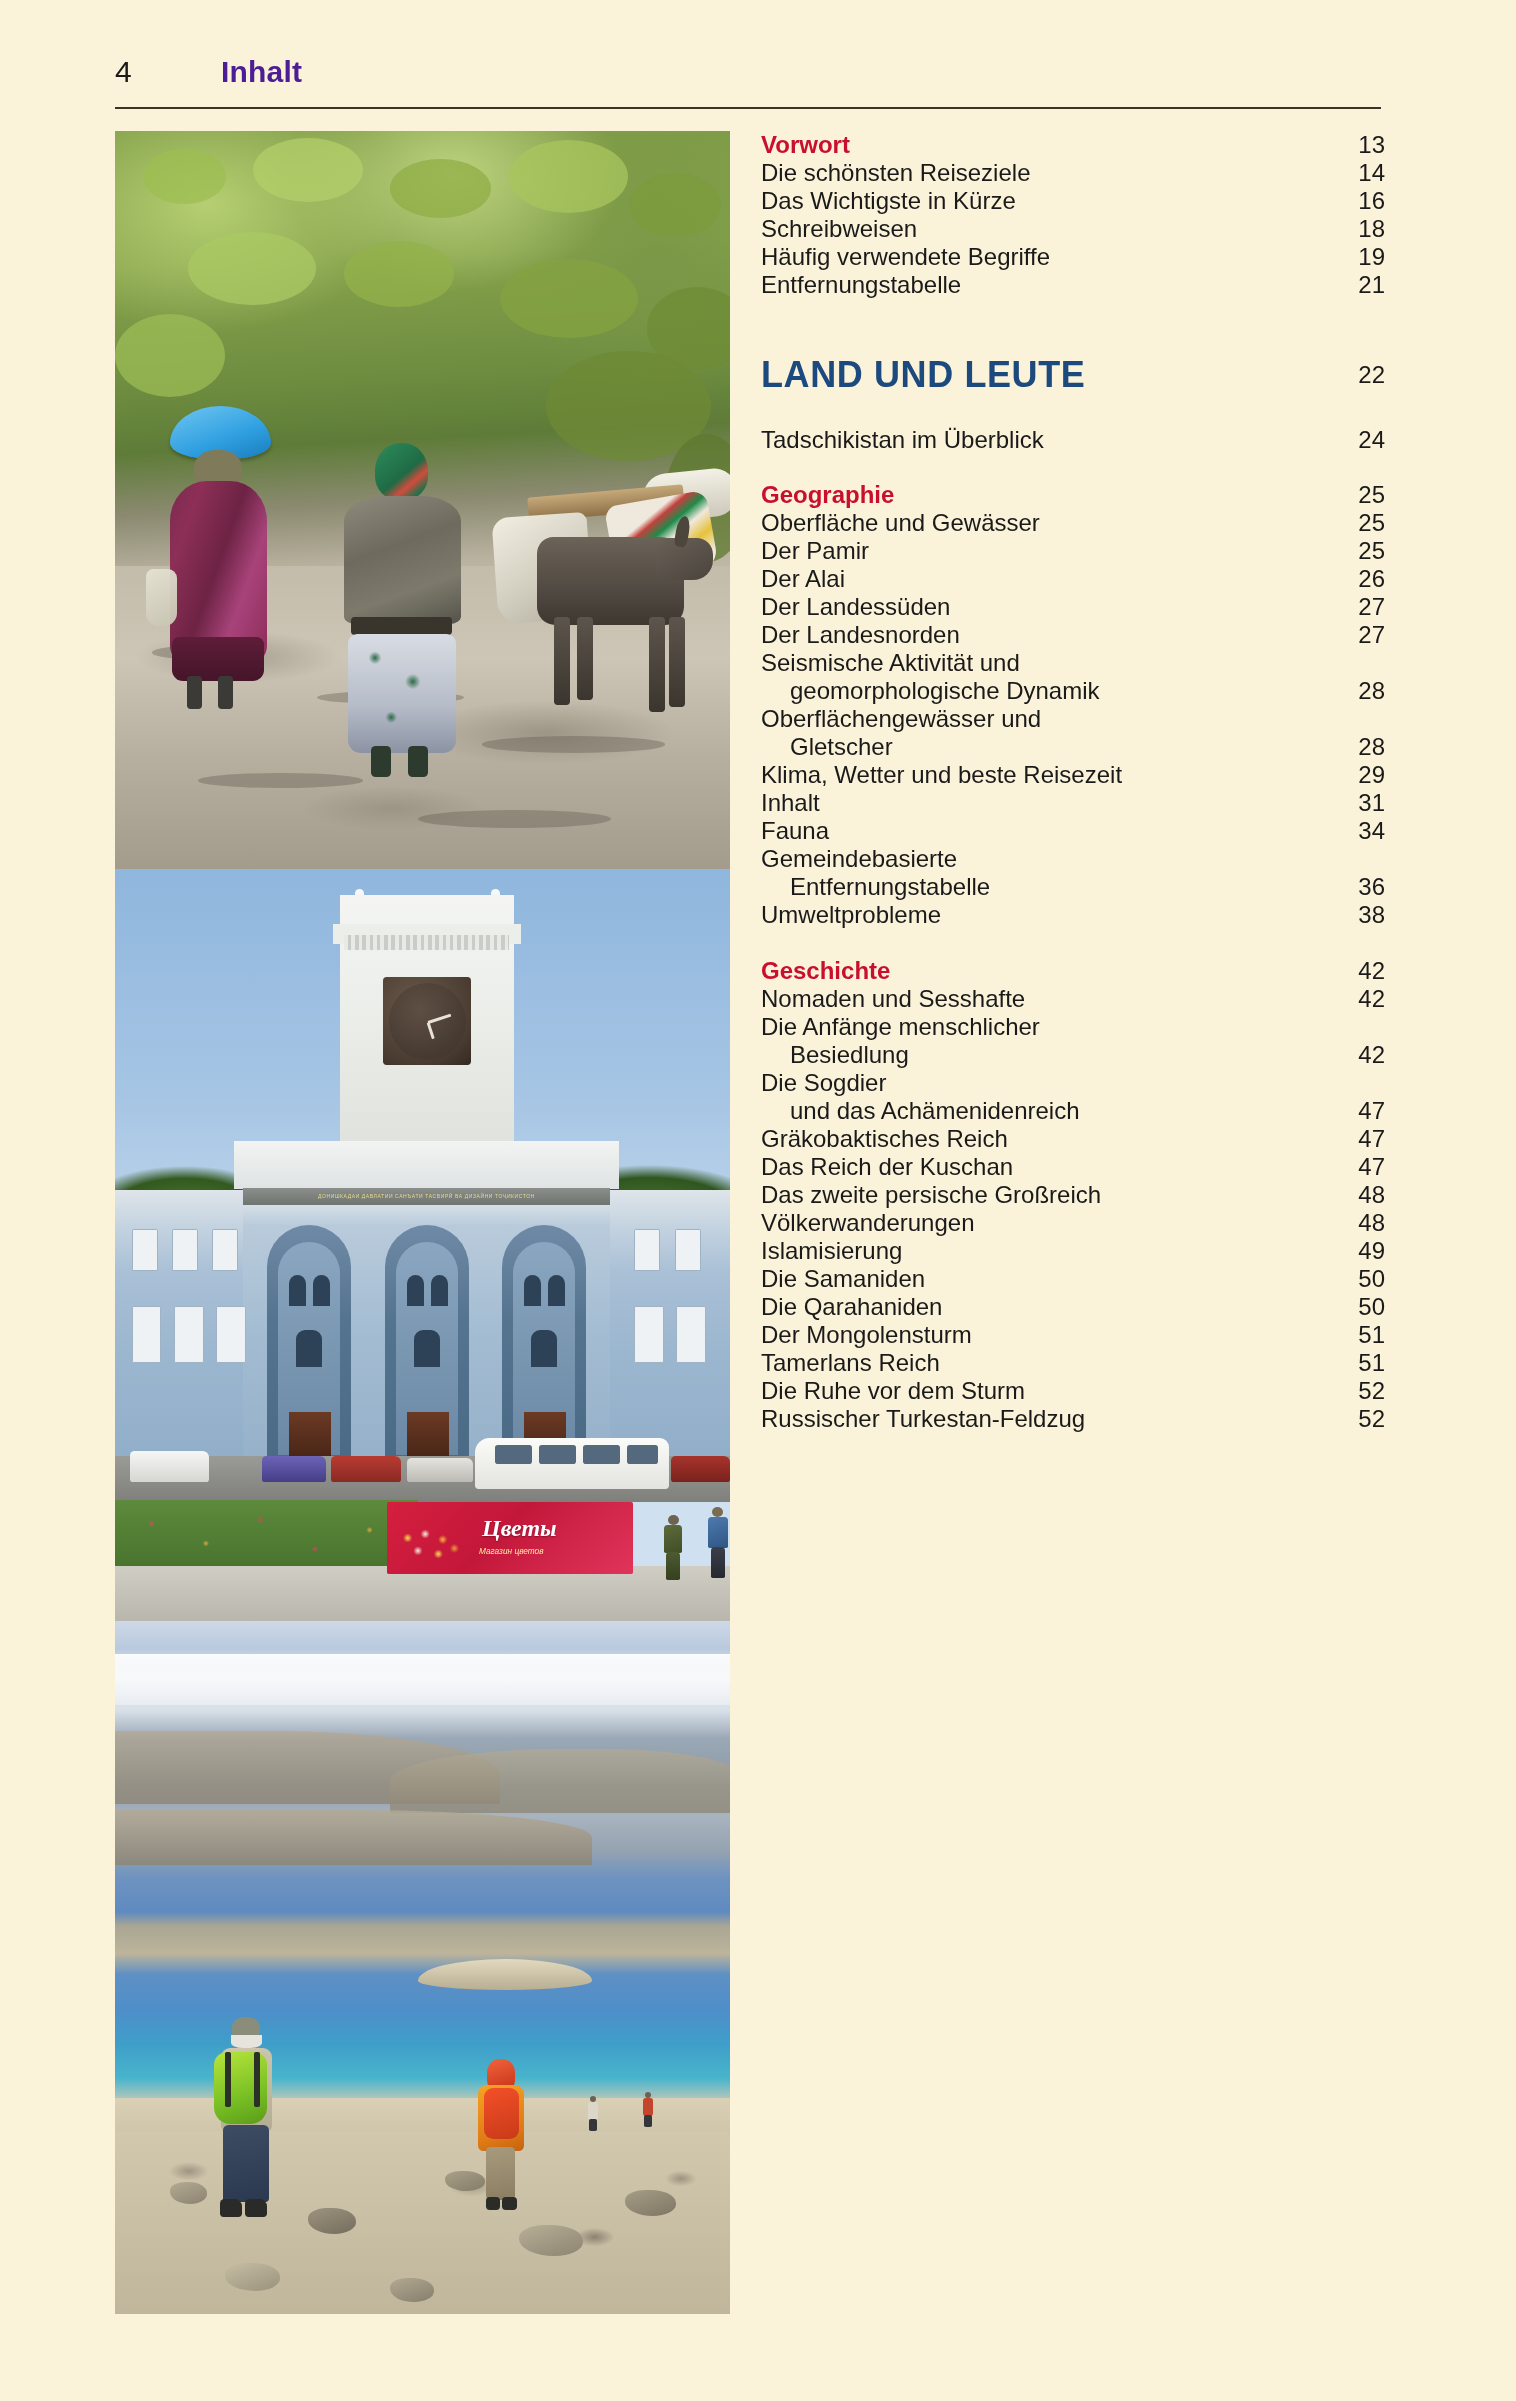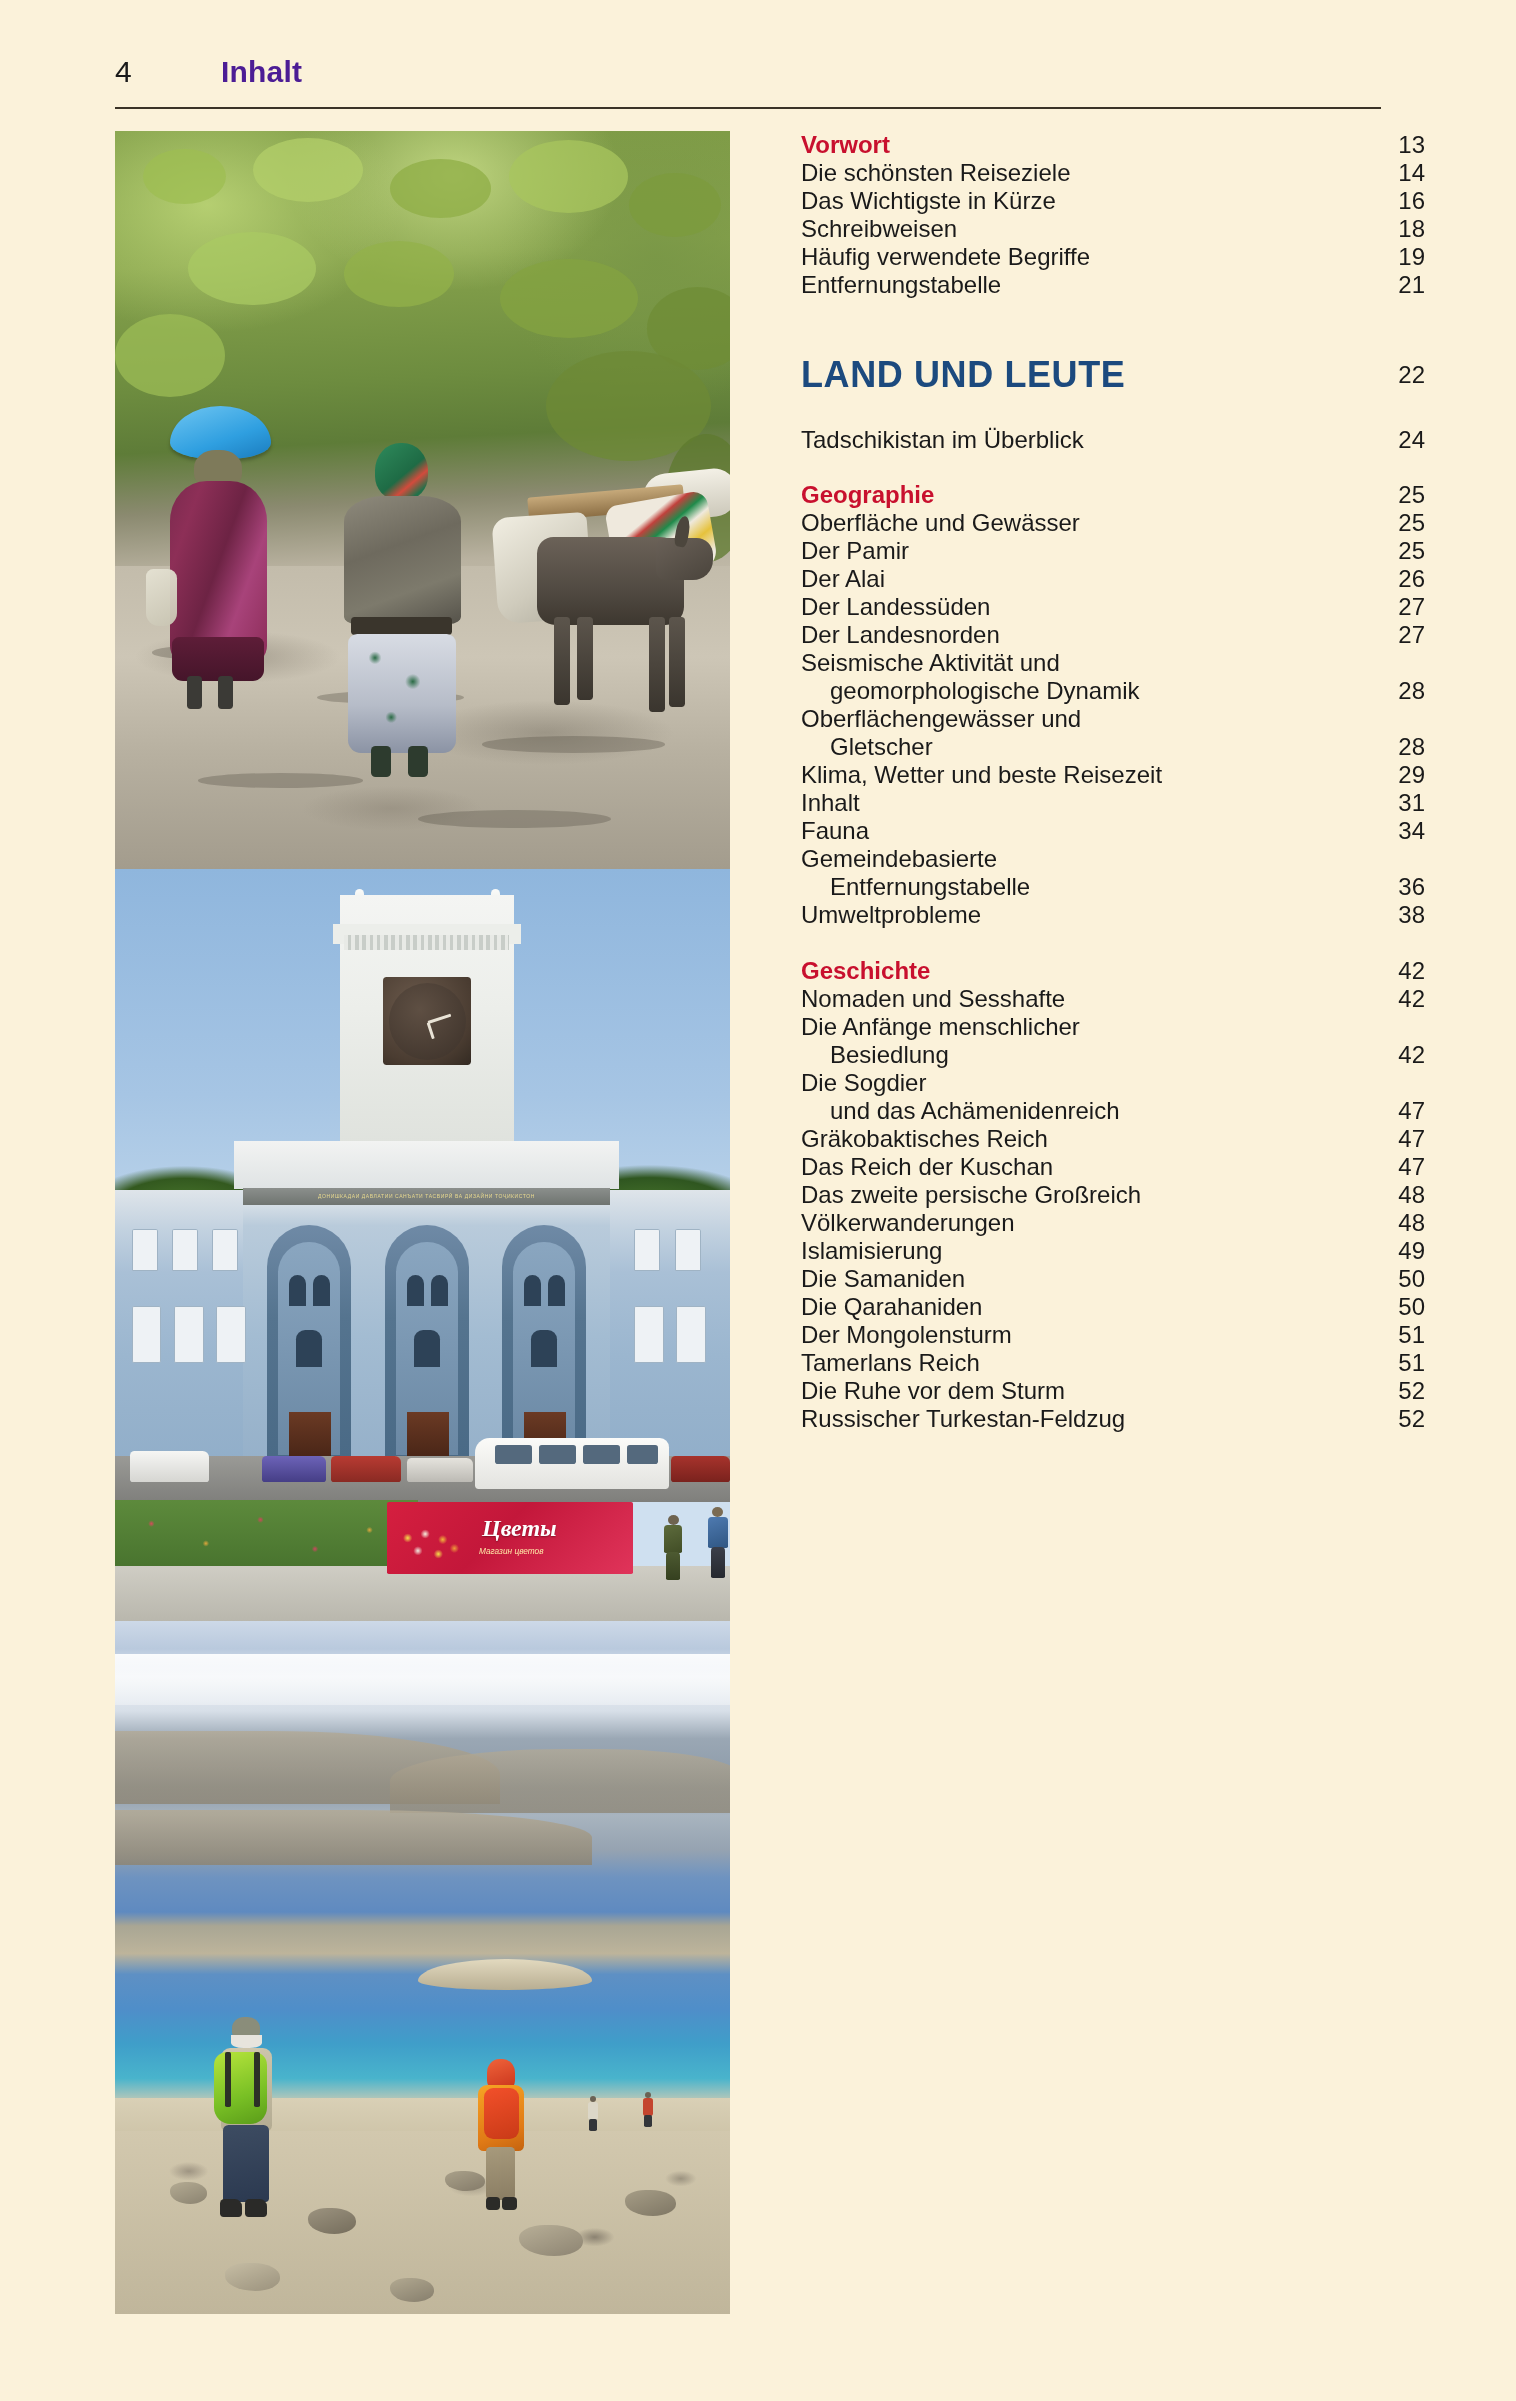--- a/index.html
+++ b/index.html
@@ -220,21 +220,20 @@
   .tf-body { position:absolute; left:2.8px; top:5.5px; width:10px; height:18.3px; border-radius:2.8px; }
   .tf-head { position:absolute; left:4.6px; top:0; width:6.4px; height:6.4px; background:#6b6254; border-radius:50%; }
   .tf-legs { position:absolute; left:3.7px; top:23px; width:8.3px; height:12px; background:#33363a; border-radius:1.8px; }
 
   
   #toc-column {
     position: absolute;
     left: 761px;
     top: 131px;
     width: 624px;
-    margin-left: 40px;
   }
   .toc-block { margin: 0; padding: 0; }
   .toc-row {
     position: relative;
     display: block;
     height: 28px;
     white-space: nowrap;
   }
   .toc-label {
     position: absolute;

